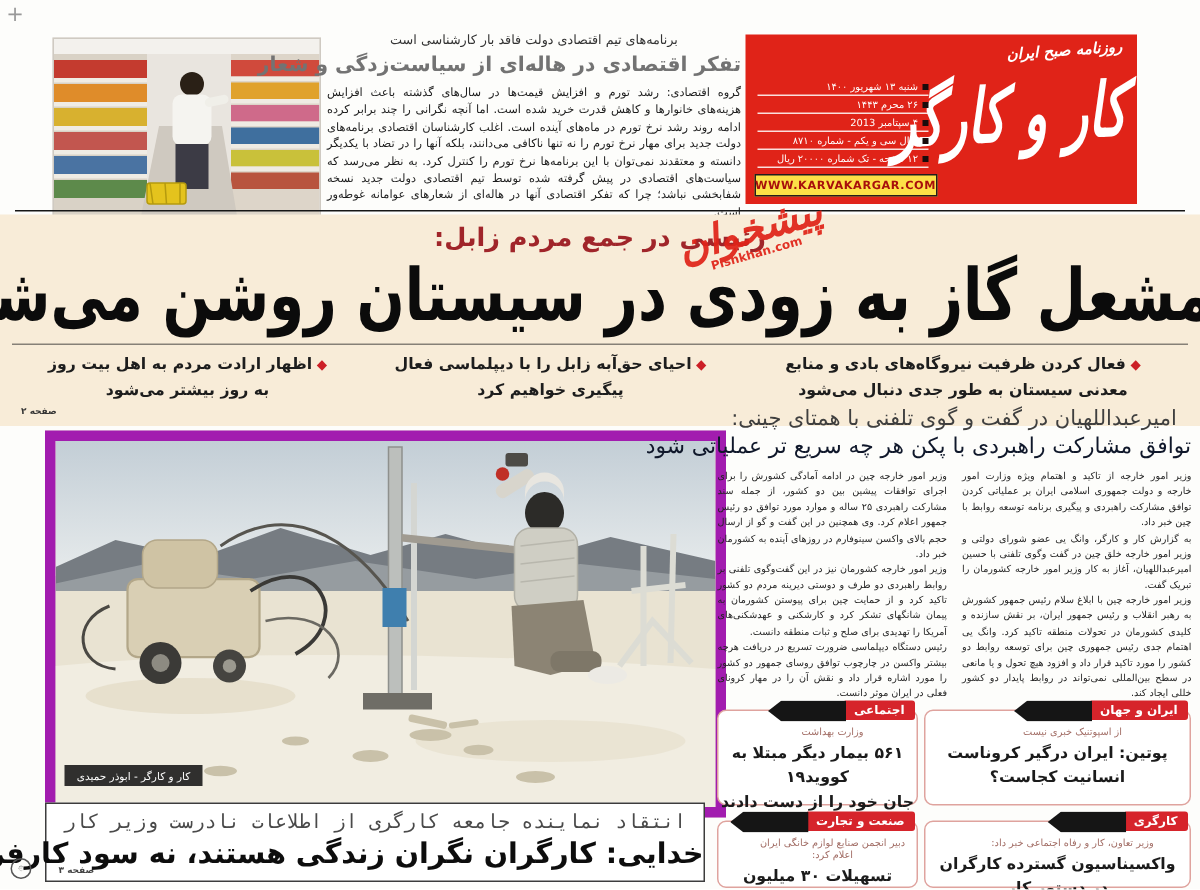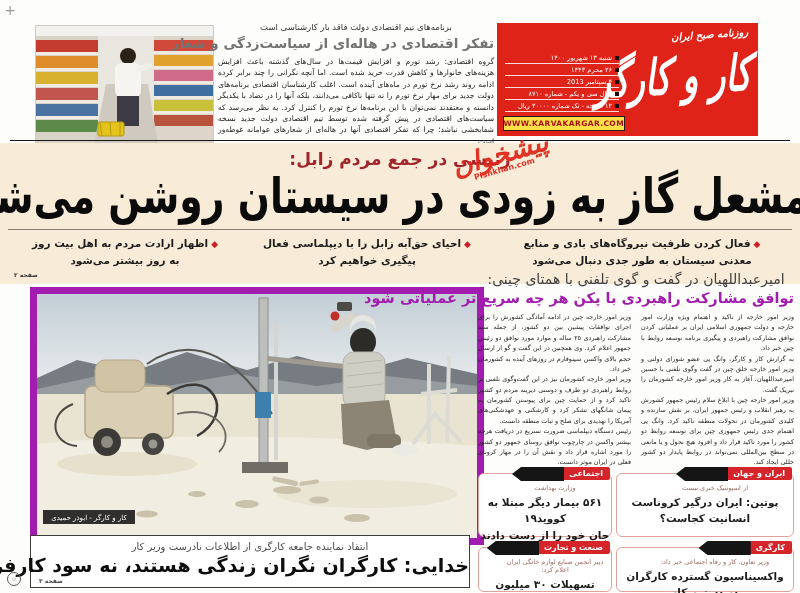--- a/index.html
+++ b/index.html
@@ -45,29 +45,29 @@
   .lead-pref{position:absolute;left:14px;bottom:6px;font-size:6px;color:#333;font-weight:bold;}
   .watermark{left:436px;top:140px;width:130px;color:#e02419;transform:rotate(-16deg);text-align:center;z-index:6;opacity:.93;}
   .wm-main{font-size:27px;font-weight:bold;font-style:italic;line-height:1;}
   .wm-sub{font-size:8px;font-weight:bold;margin-top:-2px;}
 
   
   .lead-photo{left:30px;top:287px;width:440px;height:244px;border:7px solid #a21caf;overflow:hidden;background:#e9e3d2;}
 
   
   .khodaei{left:30px;top:535px;width:438px;height:51px;border:1px solid #3c3c3c;background:#fff;text-align:center;}
-  .kh-kicker{font-size:10px;color:#4a4a4a;margin-top:5px;}
+  .kh-kicker{font-size:13px;color:#4a4a4a;margin-top:5px;font-family:Liberation Mono, monospace;}
   .kh-head{font-size:19px;font-weight:800;color:#0d0d0d;margin-top:2px;white-space:nowrap;}
   .kh-pref{position:absolute;left:8px;bottom:3px;font-size:6px;color:#444;font-weight:bold;}
   .corner-seal{left:7px;top:572px;width:12px;height:12px;border:1.5px solid #555;border-radius:50%;color:#555;font-size:7px;line-height:11px;text-align:center;}
 
   
   .china{left:478px;top:271px;width:316px;}
   .cn-kicker{text-align:center;font-size:14px;color:#3f3f3f;}
-  .cn-head{text-align:left;font-size:14.5px;font-weight:700;color:#a21caf;margin-top:3px;white-space:nowrap;}
+  .cn-head{text-align:left;font-size:14.5px;font-weight:400;color:#0f172a;margin-top:3px;white-space:nowrap;}
   .cn-body{margin-top:6px;font-size:6.4px;color:#222;text-align:justify;line-height:1.62;
            column-count:2;column-gap:10px;height:156px;overflow:hidden;white-space:pre-line;}
 
   
   .nb{position:absolute;}
   .nb-body{position:absolute;left:0;top:6px;right:0;bottom:0;background:#fff;border:1px solid #dfa39e;border-radius:6px;text-align:center;padding-top:10px;box-sizing:border-box;}
   .nb-tab{position:absolute;top:0;right:2px;height:13px;display:flex;direction:rtl;z-index:3;}
   .nb-cat{background:#d6242b;color:#fff;font-size:8px;font-weight:bold;padding:0 7px;border-radius:2px;line-height:13px;white-space:nowrap;}
   .nb-page{background:#151515;color:#fff;font-size:7px;line-height:13px;padding:14px 8px 0 12px;margin-right:-2px;white-space:nowrap;
            clip-path:polygon(0 50%, 9px 0, 100% 0, 100% 100%, 9px 100%);}

